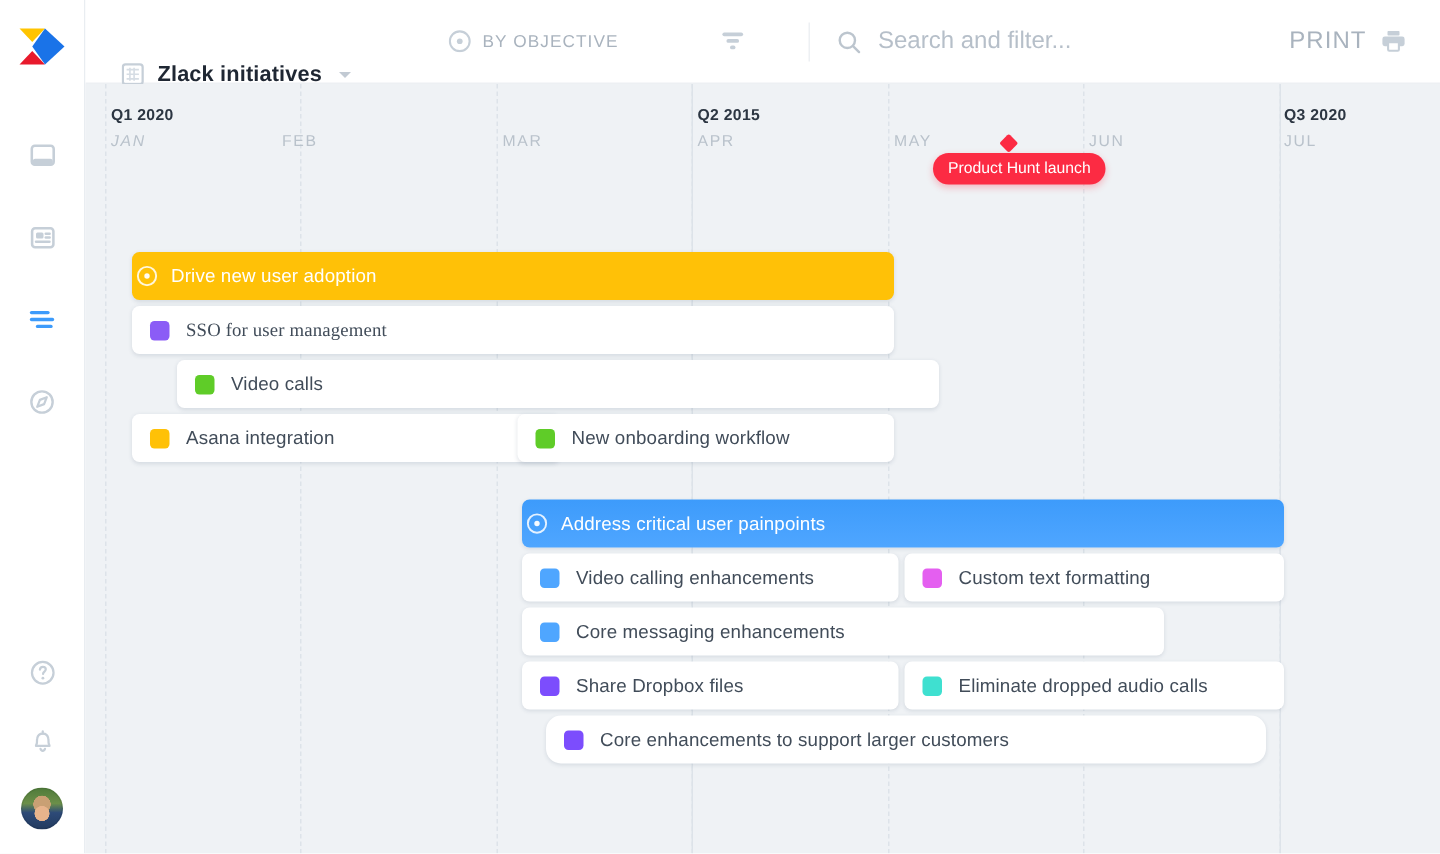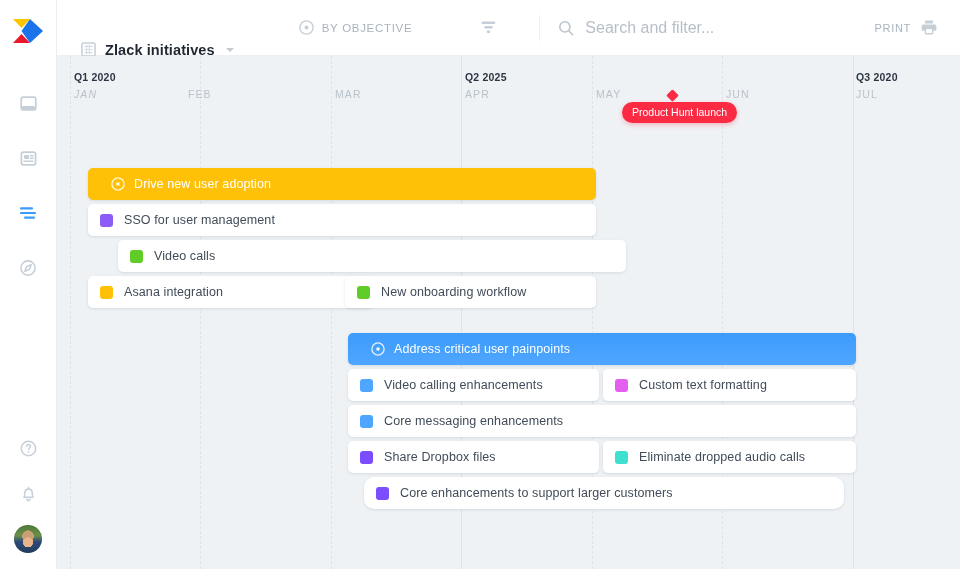--- a/index.html
+++ b/index.html
@@ -41,21 +41,21 @@
   .tb-title { font-size: 14.5px; font-weight: bold; color: #1f2733; letter-spacing: .1px; }
   .caret { width: 0; height: 0; border-left: 4px solid transparent; border-right: 4px solid transparent;
            border-top: 4px solid #c2cad3; margin-left: 2px; }
   .tb-objective { display: flex; align-items: center; gap: 8px; margin-left: 65px; cursor: pointer; }
   .tb-objective-label { font-size: 11.5px; color: #a9b3be; letter-spacing: .7px; }
   .tb-filter { margin-left: 68px; cursor: pointer; display:flex; align-items:center; }
   .tb-search { display: flex; align-items: center; gap: 11px; margin-left: 42px;
                padding-left: 18px; border-left: 1px solid #edf0f3; height: 26px; cursor: text; }
   .tb-search-input { font-size: 16px; color: #b6bfc9; }
   .tb-print { margin-left: auto; margin-right: 22px; display: flex; align-items: center; gap: 9px; cursor: pointer; }
-  .tb-print-label { font-size: 11px; color: #a9b3be; letter-spacing: .7px; }
+  .tb-print-label { font-size: 16px; color: #a9b3be; letter-spacing: .7px; }
 
   
   .canvas {
     position: absolute; left: 57px; top: 56px; width: 903px; height: 513px;
     background: #eff2f5; overflow: hidden;
   }
   .gridline { position: absolute; top: 0; bottom: 0; width: 0;
               border-left: 1px dashed #dde3e9; }
   .qdivider { position: absolute; top: 0; bottom: 0; width: 0;
               border-left: 1px solid #dde3e9; }
@@ -64,21 +64,21 @@
             color: #2c3642; letter-spacing: .2px; }
   .mlabel { position: absolute; top: 32px; font-size: 10.5px; color: #b9c2cb;
             letter-spacing: 1.1px; }
   .diamond { position: absolute; width: 9px; height: 9px; background: #fc2b43;
              transform: rotate(45deg); border-radius: 1.5px; }
   .mspill { position: absolute; background: #fc2b43; color: #fff; font-size: 10.5px;
             padding: 4px 10px 5px; border-radius: 11px; white-space: nowrap;
             box-shadow: 0 2px 5px rgba(252,43,67,.30); cursor: pointer; }
   .objbar {
     position: absolute; height: 32px; border-radius: 5px;
-    display: flex; align-items: center; padding-left: 23px; gap: 9px;
+    display: flex; align-items: center; padding-left: 3px; gap: 9px;
     color: #ffffff; font-size: 12.5px; cursor: pointer;
     box-shadow: 0 1px 3px rgba(40,60,90,.13);
   }
   .objbar.amber { background: #ffc107; }
   .objbar.blue  { background: linear-gradient(180deg,#3d9bfb 0%,#4fa6ff 100%); }
   .objbar-label { letter-spacing: .1px; }
 
   .taskbar {
     position: absolute; height: 32px; background: #ffffff; border-radius: 5px;
     display: flex; align-items: center; padding-left: 12px; gap: 11px;
@@ -218,21 +218,21 @@
         <div class="gridline" style="left: 274px;"></div>
         <div class="gridline" style="left: 404px;"></div>
         <div class="gridline" style="left: 535px;"></div>
         <div class="gridline" style="left: 665px;"></div>
         <div class="gridline" style="left: 796px;"></div>
         <div class="qdivider" style="left: 404px;"></div>
         <div class="qdivider" style="left: 796px;"></div>
       </div>
     <div id="header-layer">
         <div class="qlabel" style="left: 17px;">Q1 2020</div>
-        <div class="qlabel" style="left: 408px;">Q2 2025</div>
+        <div class="qlabel" style="left: 408px;">Q2 2015</div>
         <div class="qlabel" style="left: 799px;">Q3 2020</div>
         <div class="mlabel" style="left: 17px; font-style: italic;">JAN</div>
         <div class="mlabel" style="left: 131px;">FEB</div>
         <div class="mlabel" style="left: 278px;">MAR</div>
         <div class="mlabel" style="left: 408px;">APR</div>
         <div class="mlabel" style="left: 539px;">MAY</div>
         <div class="mlabel" style="left: 669px;">JUN</div>
         <div class="mlabel" style="left: 799px;">JUL</div>
       </div>
     <div id="milestone-layer">
@@ -242,21 +242,21 @@
     <div id="bars-layer">
         <div class="objbar amber" style="left: 31px; top: 112px; width: 508px;">
           <span style="display: flex;">
             <svg width="14" height="14" viewBox="0 0 14 14">
               <circle cx="7" cy="7" r="6.1" fill="none" stroke="rgba(255,255,255,.85)" stroke-width="1.3"></circle>
               <circle cx="7" cy="7" r="1.8" fill="rgba(255,255,255,.95)"></circle>
             </svg>
           </span>
           <span class="objbar-label">Drive new user adoption</span>
         </div>
-        <div class="taskbar" style="left: 31px; top: 148px; width: 508px;">
+        <div class="taskbar" style="left: 31px; top: 148px; width: 508px; font-family: Liberation Serif, serif;">
           <span class="swatch" style="background: rgb(139, 92, 246);"></span>
           <span class="task-label">SSO for user management</span>
         </div>
         <div class="taskbar" style="left: 31px; top: 184px; width: 508px; margin-left: 30px;">
           <span class="swatch" style="background: rgb(95, 204, 40);"></span>
           <span class="task-label">Video calls</span>
         </div>
         <div class="taskbar" style="left: 31px; top: 220px; width: 285px;">
           <span class="swatch" style="background: rgb(255, 193, 7);"></span>
           <span class="task-label">Asana integration</span>
@@ -275,21 +275,21 @@
           <span class="objbar-label">Address critical user painpoints</span>
         </div>
         <div class="taskbar" style="left: 291px; top: 313px; width: 251px;">
           <span class="swatch" style="background: rgb(79, 166, 255);"></span>
           <span class="task-label">Video calling enhancements</span>
         </div>
         <div class="taskbar" style="left: 546px; top: 313px; width: 253px;">
           <span class="swatch" style="background: rgb(228, 95, 240);"></span>
           <span class="task-label">Custom text formatting</span>
         </div>
-        <div class="taskbar" style="left: 291px; top: 349px; width: 508px;">
+        <div class="taskbar" style="left: 291px; top: 349px; width: 428px;">
           <span class="swatch" style="background: rgb(79, 166, 255);"></span>
           <span class="task-label">Core messaging enhancements</span>
         </div>
         <div class="taskbar" style="left: 291px; top: 385px; width: 251px;">
           <span class="swatch" style="background: rgb(124, 77, 253);"></span>
           <span class="task-label">Share Dropbox files</span>
         </div>
         <div class="taskbar" style="left: 546px; top: 385px; width: 253px;">
           <span class="swatch" style="background: rgb(63, 224, 208);"></span>
           <span class="task-label">Eliminate dropped audio calls</span>

